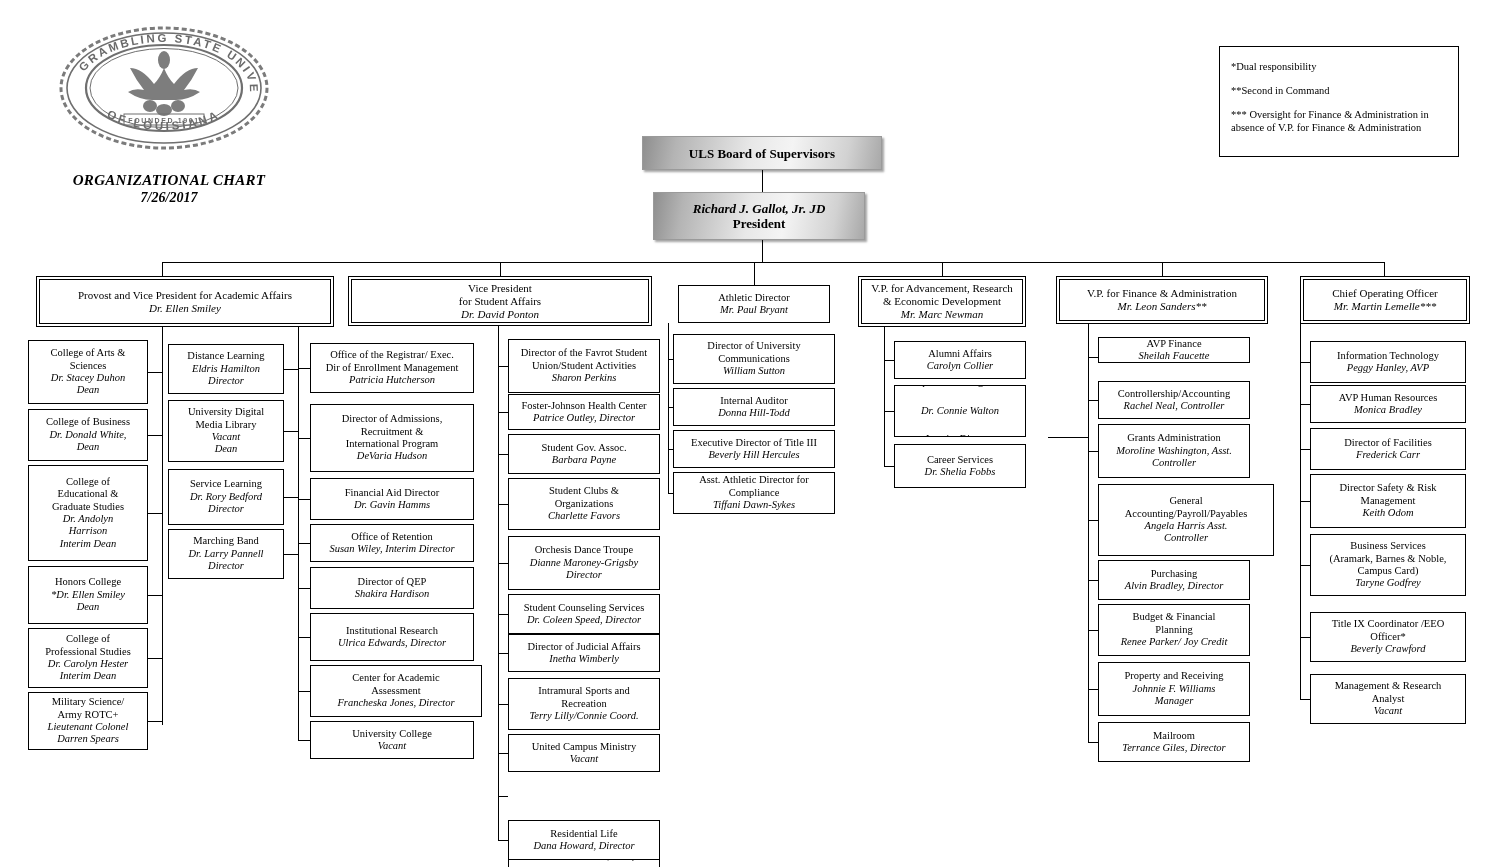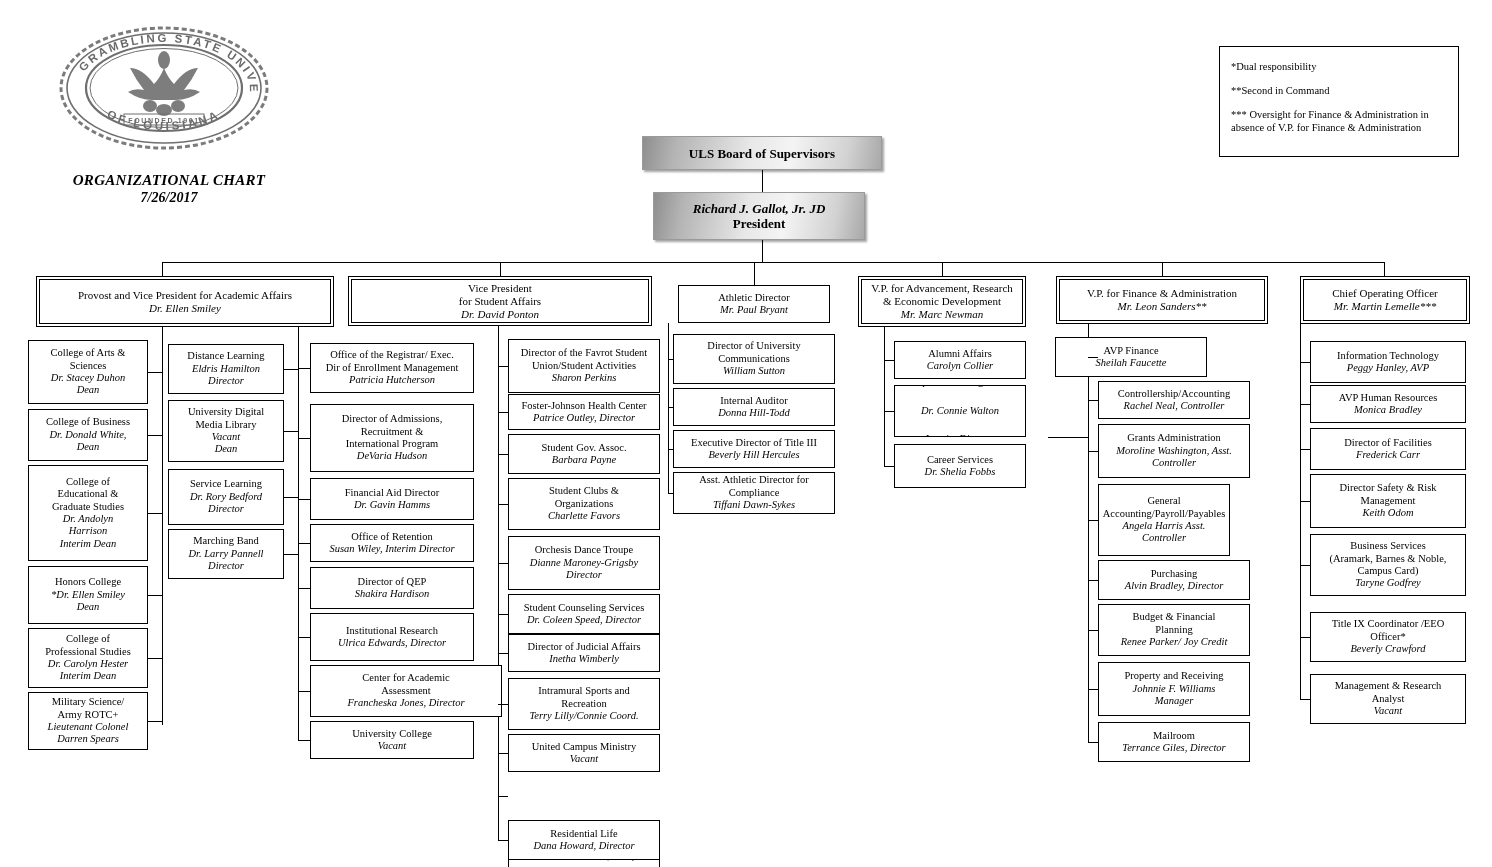--- a/index.html
+++ b/index.html
@@ -292,21 +292,21 @@
       <div class="box" style="left: 310px; top: 567px; width: 164px; height: 42px;">
         <div class="t">Director of QEP</div>
         <div class="n">Shakira Hardison</div>
       </div>
       <div class="ln hl" style="left: 298px; top: 588px; width: 12px; height: 1px;"></div>
       <div class="box" style="left: 310px; top: 613px; width: 164px; height: 48px;">
         <div class="t">Institutional Research</div>
         <div class="n">Ulrica Edwards, Director</div>
       </div>
       <div class="ln hl" style="left: 298px; top: 637px; width: 12px; height: 1px;"></div>
-      <div class="box" style="left: 310px; top: 665px; width: 192px; height: 52px; align-items: center;">
+      <div class="box" style="left: 310px; top: 665px; width: 172px; height: 52px; align-items: center;">
         <div class="t">Center for Academic</div>
         <div class="t">Assessment</div>
         <div class="n">Francheska Jones, Director</div>
       </div>
       <div class="ln hl" style="left: 298px; top: 691px; width: 12px; height: 1px;"></div>
       <div class="box" style="left: 310px; top: 721px; width: 164px; height: 38px;">
         <div class="t">University College</div>
         <div class="n">Vacant</div>
       </div>
       <div class="ln hl" style="left: 298px; top: 740px; width: 12px; height: 1px;"></div>
@@ -407,37 +407,37 @@
         <div class="n">Interim Director</div>
       </div>
       <div class="ln hl" style="left: 884px; top: 411px; width: 10px; height: 1px;"></div>
       <div class="box" style="left: 894px; top: 444px; width: 132px; height: 44px;">
         <div class="t">Career Services</div>
         <div class="n">Dr. Shelia Fobbs</div>
       </div>
       <div class="ln hl" style="left: 884px; top: 466px; width: 10px; height: 1px;"></div>
     </div>
   <div id="col-finance">
-      <div class="box" style="left: 1055px; top: 337px; width: 152px; height: 40px;">
+      <div class="box" style="left: 1098px; top: 337px; width: 152px; height: 26px;">
         <div class="t">AVP Finance</div>
         <div class="n">Sheilah Faucette</div>
       </div>
       <div class="ln hl" style="left: 1088px; top: 357px; width: 10px; height: 1px;"></div>
       <div class="box" style="left: 1098px; top: 381px; width: 152px; height: 38px;">
         <div class="t">Controllership/Accounting</div>
         <div class="n">Rachel Neal, Controller</div>
       </div>
       <div class="ln hl" style="left: 1088px; top: 400px; width: 10px; height: 1px;"></div>
       <div class="box" style="left: 1098px; top: 424px; width: 152px; height: 54px;">
         <div class="t">Grants Administration</div>
         <div class="n">Moroline Washington, Asst.</div>
         <div class="n">Controller</div>
       </div>
       <div class="ln hl" style="left: 1088px; top: 451px; width: 10px; height: 1px;"></div>
-      <div class="box" style="left: 1098px; top: 484px; width: 132px; height: 72px;">
+      <div class="box" style="left: 1098px; top: 484px; width: 176px; height: 72px;">
         <div class="t">General</div>
         <div class="t">Accounting/Payroll/Payables</div>
         <div class="n">Angela Harris Asst.</div>
         <div class="n">Controller</div>
       </div>
       <div class="ln hl" style="left: 1088px; top: 520px; width: 10px; height: 1px;"></div>
       <div class="box" style="left: 1098px; top: 560px; width: 152px; height: 40px;">
         <div class="t">Purchasing</div>
         <div class="n">Alvin Bradley, Director</div>
       </div>

